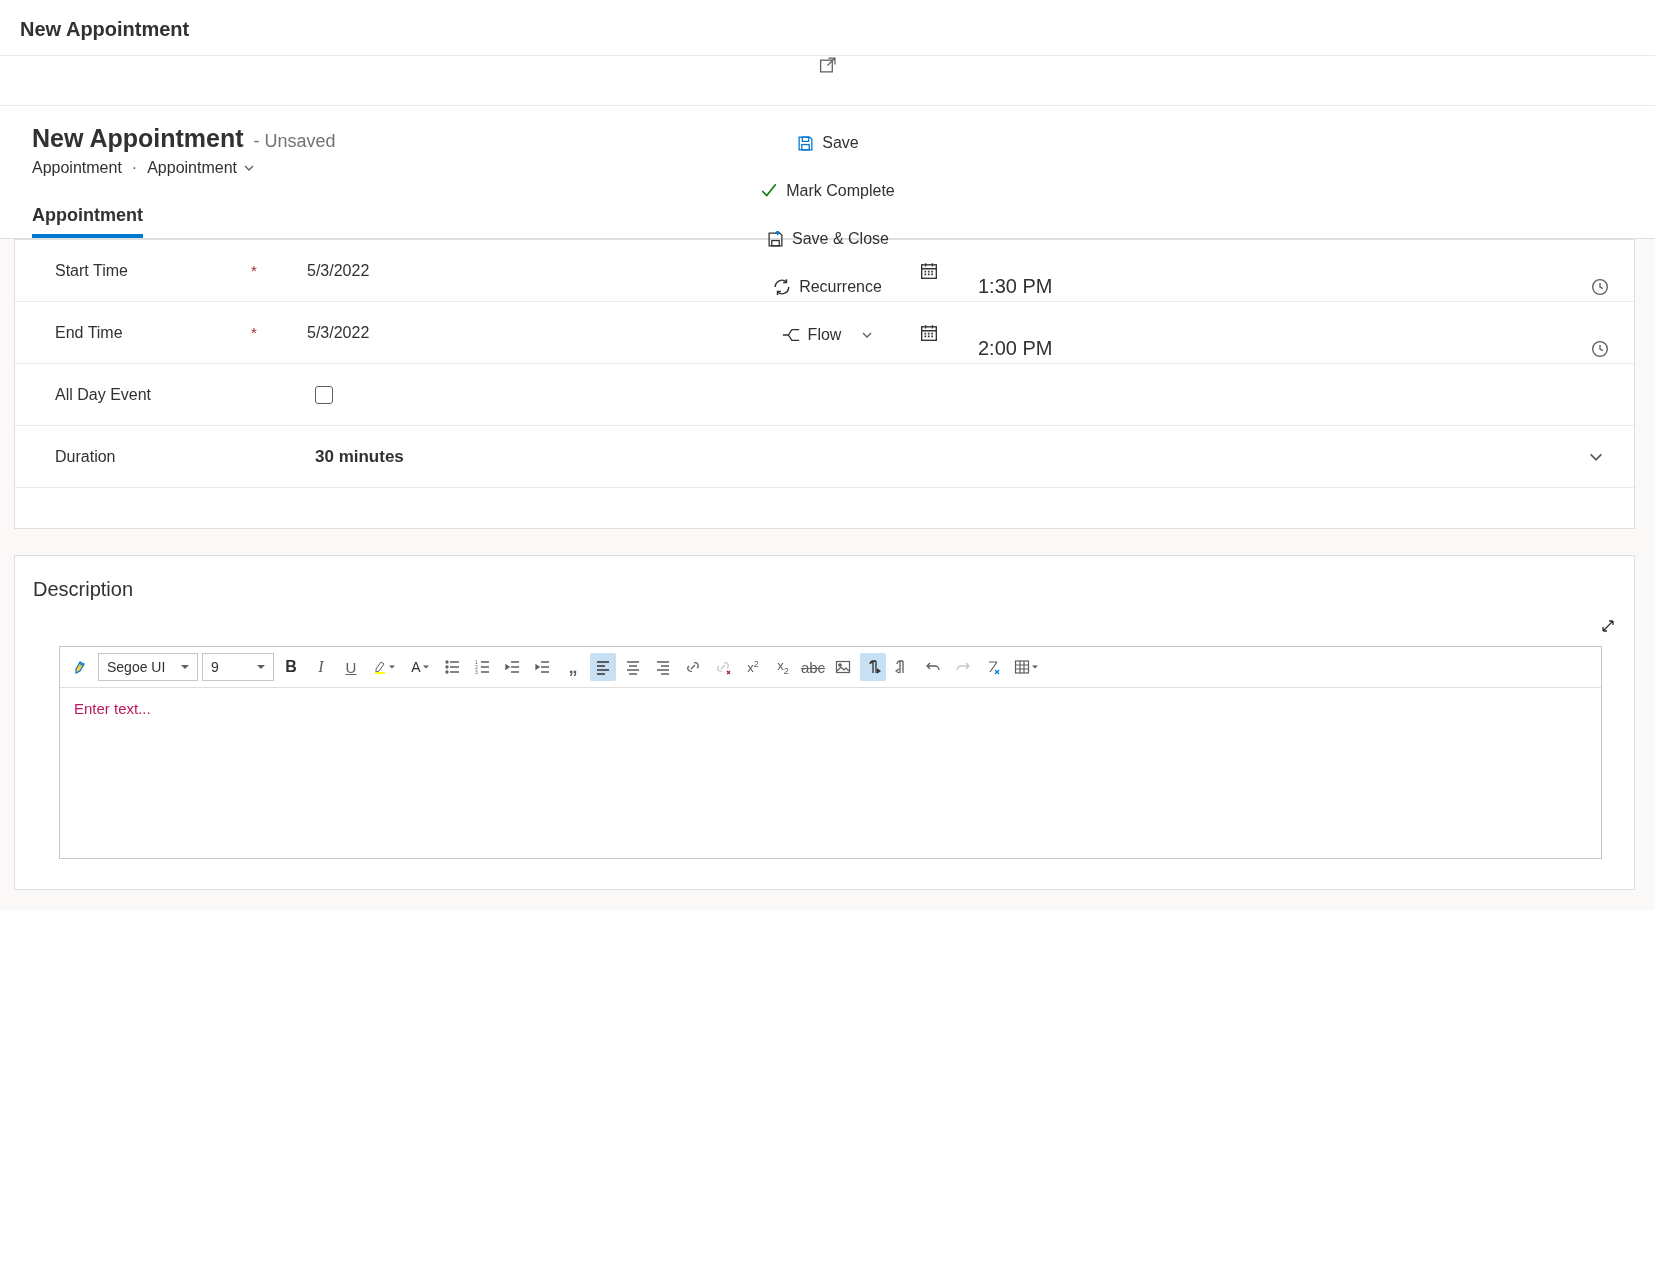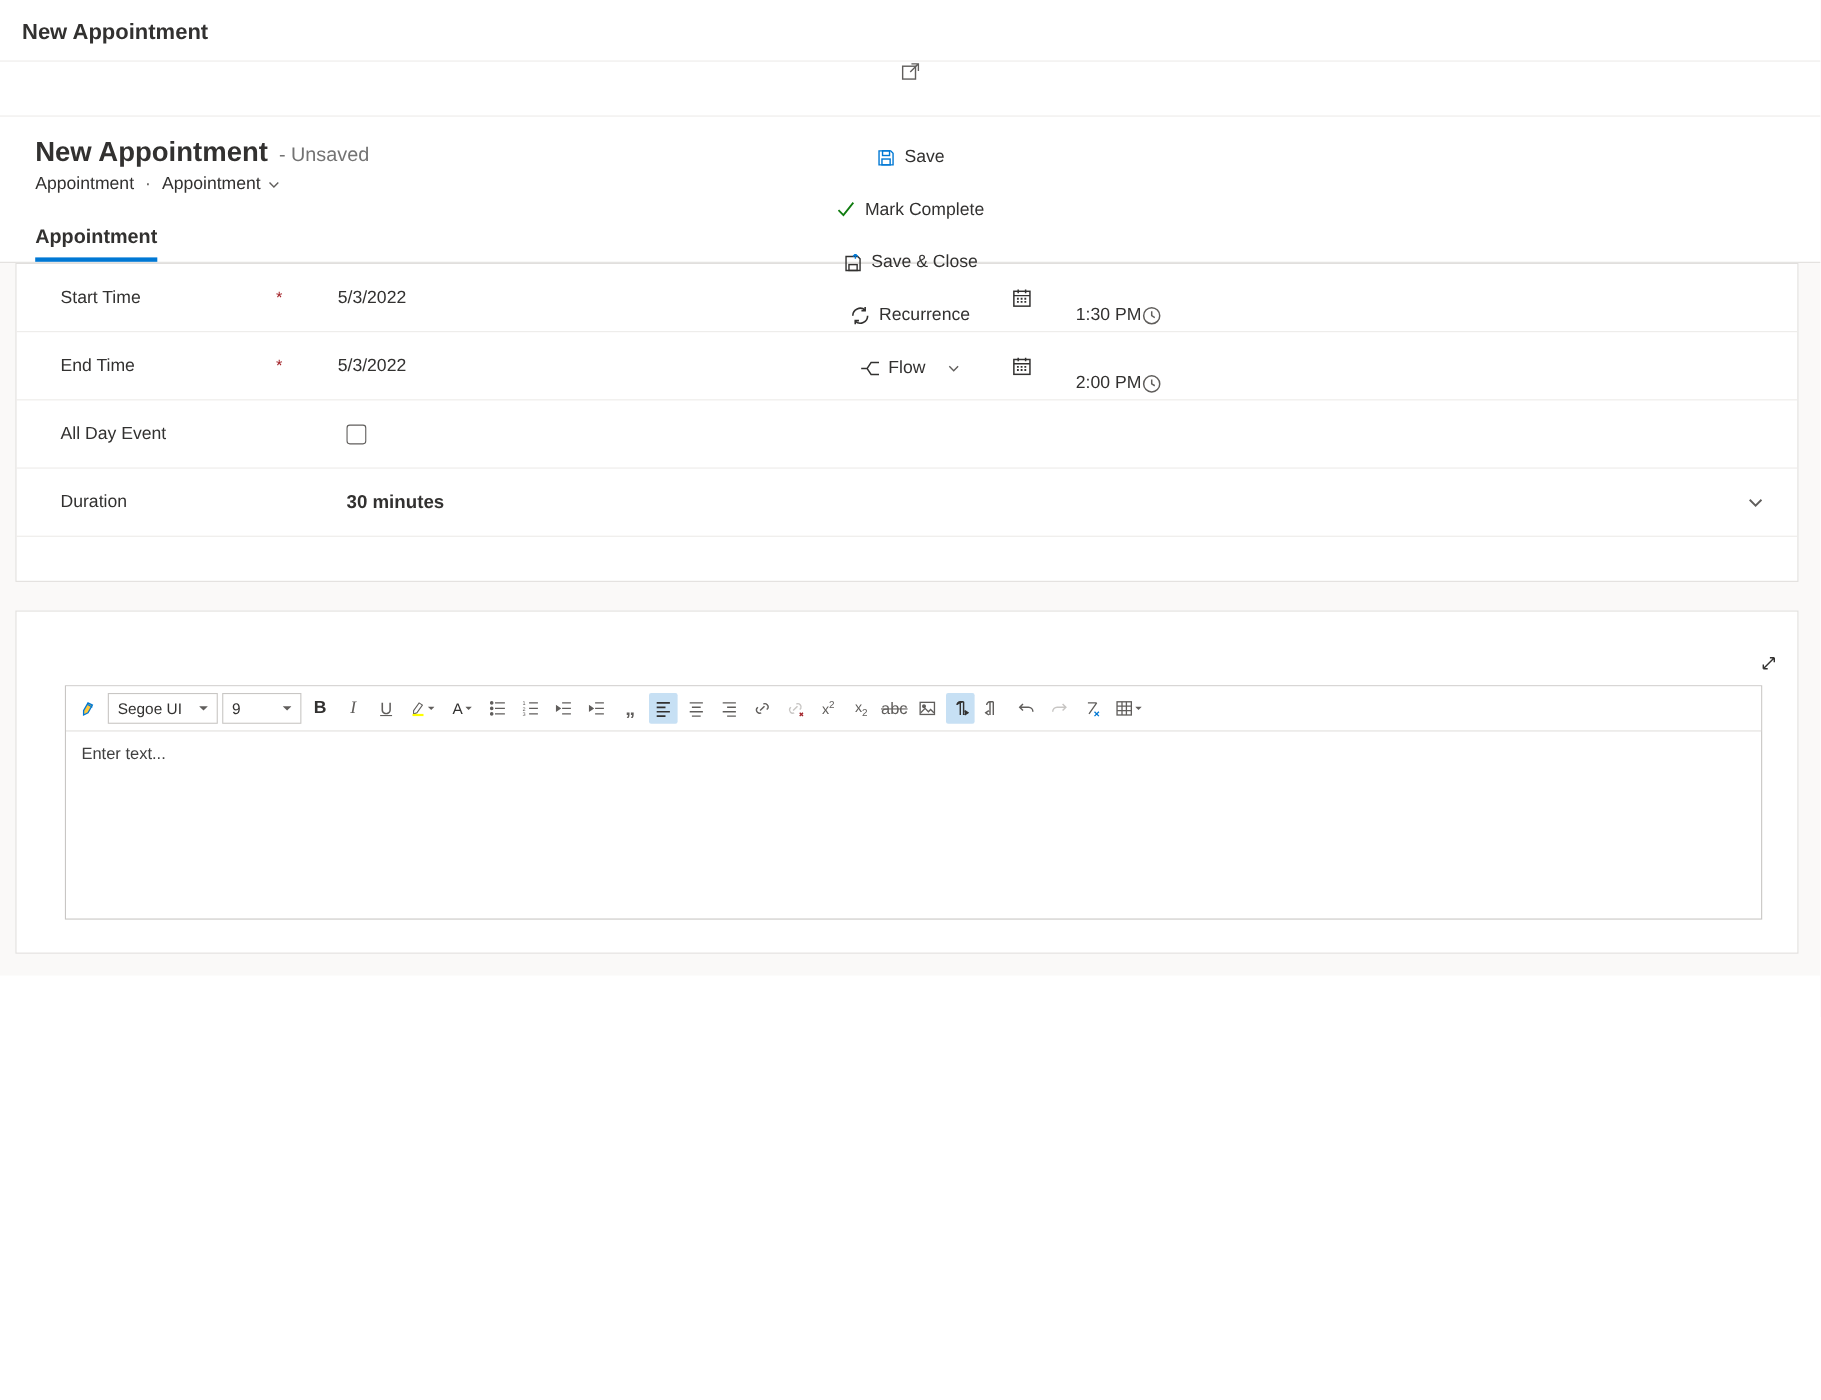--- a/index.html
+++ b/index.html
@@ -138,22 +138,23 @@
     flex: 1;
     justify-content: space-between;
     padding-right: 40px;
     font-size: 16px;
     min-width: 0;
   }
   .time-cell {
     display: flex;
     align-items: center;
     flex: 1;
+    justify-content: space-between;
     padding-left: 0;
-    font-size: 16px;
+    font-size: 20px;
     min-width: 0;
     margin-top: 32px;
   }
   .readonly-icon { color: #605e5c; }
   .checkbox {
     width: 18px;
     height: 18px;
     border: 1px solid #605e5c;
     border-radius: 3px;
     cursor: pointer;
@@ -232,21 +233,21 @@
     cursor: pointer;
     gap: 10px;
   }
   .tb-select.font { width: 100px; }
   .tb-select.size { width: 72px; }
   .tb-svg { color: #605e5c; }
   .rte-body {
     padding: 12px 14px;
     min-height: 170px;
     font-size: 15px;
-    color: #404040;
+    color: #be185d;
   }
 </style>
 </head>
 <body>
 
 <div class="page-header">New Appointment</div>
 
 <div class="commandbar">
   <div class="cmd-item">
     <span class="cmd-icon">
@@ -401,20 +402,21 @@
           <svg width="16" height="16" viewBox="0 0 12 12" fill="none" stroke="#605e5c" stroke-width="1.3">
             <path d="M2 4l4 4 4-4"></path>
           </svg>
         </span>
       </div>
     </div>
     <div class="card-bottom-spacer"></div>
   </div>
 
   <div class="desc-card">
+    <div class="desc-title">Description</div>
     <div class="rte-outer">
       <span class="expand-icon">
         <svg width="16" height="16" viewBox="0 0 16 16" fill="none" stroke="#323130" stroke-width="1.3">
           <path d="M3 13L13 3M3 13v-4M3 13h4M13 3v4M13 3h-4"></path>
         </svg>
       </span>
       <div class="rte">
         <div class="rte-toolbar">
           <div class="tb-btn">
             <svg class="tb-svg" width="16" height="16" viewBox="0 0 16 16" fill="none" stroke="#0078d4" stroke-width="1.2">

